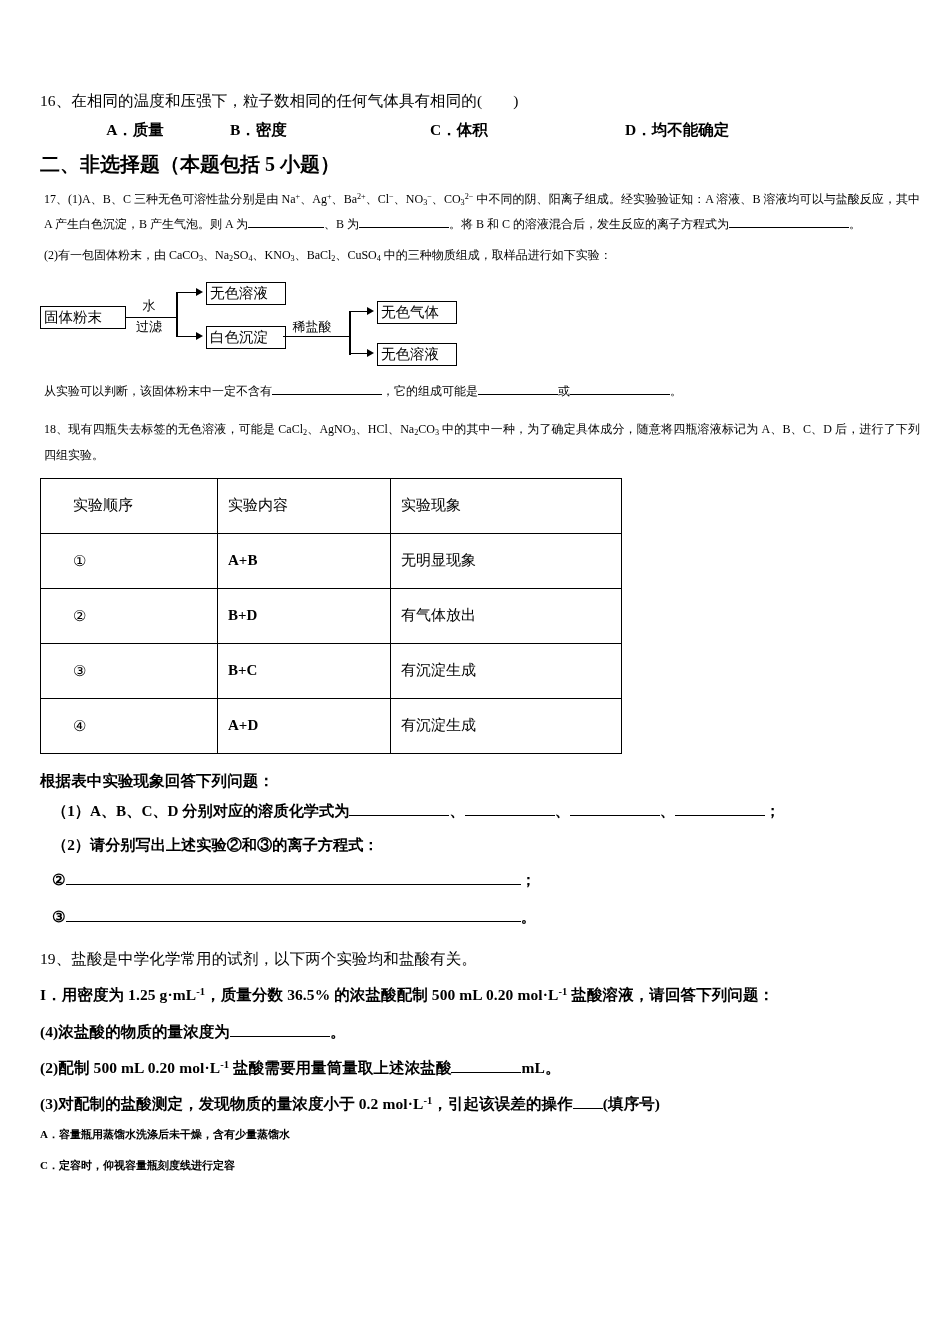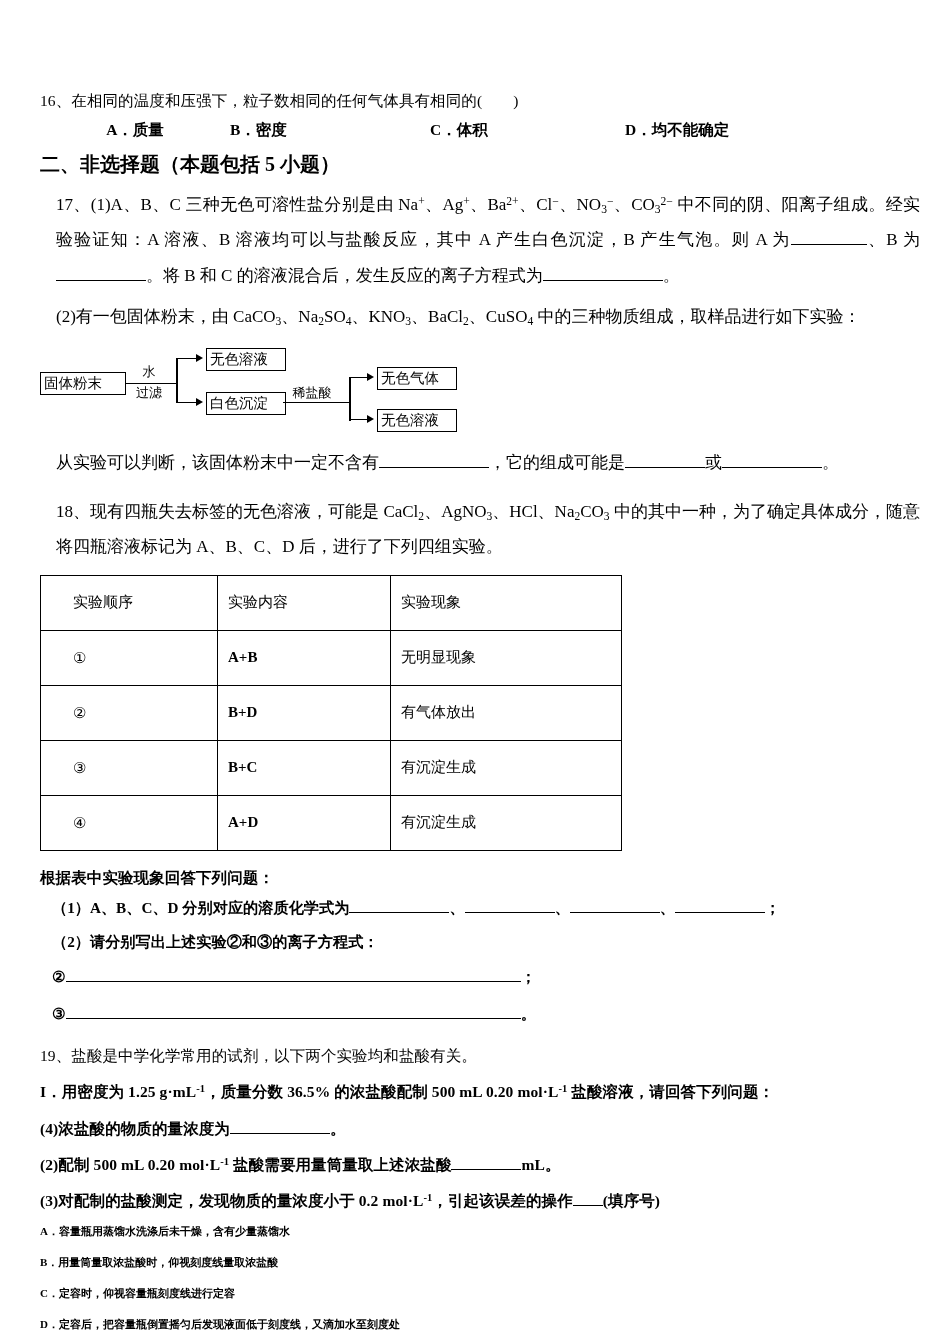--- a/index.html
+++ b/index.html
@@ -58,23 +58,23 @@
 
   
   .optline {
     font-size: 11px;
     font-weight: bold;
     margin: 0 0 16px 0;
   }
 
   
   .para {
-    font-size: 17px;
+    font-size: 12px;
     line-height: 2.08;
-    margin: 0 0 6px 16px;
+    margin: 0 0 6px 4px;
     text-align: justify;
   }
 
   
   .blank {
     display: inline-block;
     border-bottom: 1px solid #000;
     vertical-align: baseline;
     height: 1em;
   }
@@ -291,18 +291,16 @@
 
     <div class="line" style="font-weight:bold;">
       <span>(2)配制 500 mL 0.20 mol·L<sup>-1</sup> 盐酸需要用量筒量取上述浓盐酸</span><span class="blank bl-70"></span><span>mL</span><span>。</span>
     </div>
 
     <div class="line" style="font-weight:bold;">
       <span>(3)对配制的盐酸测定，发现物质的量浓度小于 0.2 mol·L<sup>-1</sup>，引起该误差的操作</span><span class="blank bl-30"></span><span>(填序号)</span>
     </div>
 
     <div class="optline">A．容量瓶用蒸馏水洗涤后未干燥，含有少量蒸馏水</div>
-    <div class="optline">B．用量筒量取浓盐酸时，仰视刻度线量取浓盐酸</div>
     <div class="optline">C．定容时，仰视容量瓶刻度线进行定容</div>
-    <div class="optline">D．定容后，把容量瓶倒置摇匀后发现液面低于刻度线，又滴加水至刻度处</div>
 
   </div>
 </div>
 
 </body></html>

